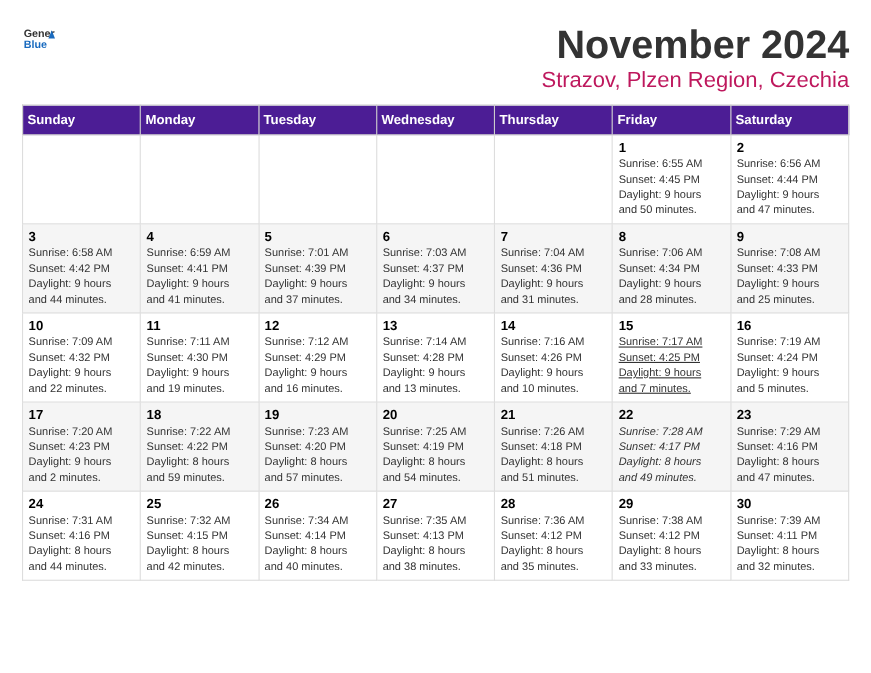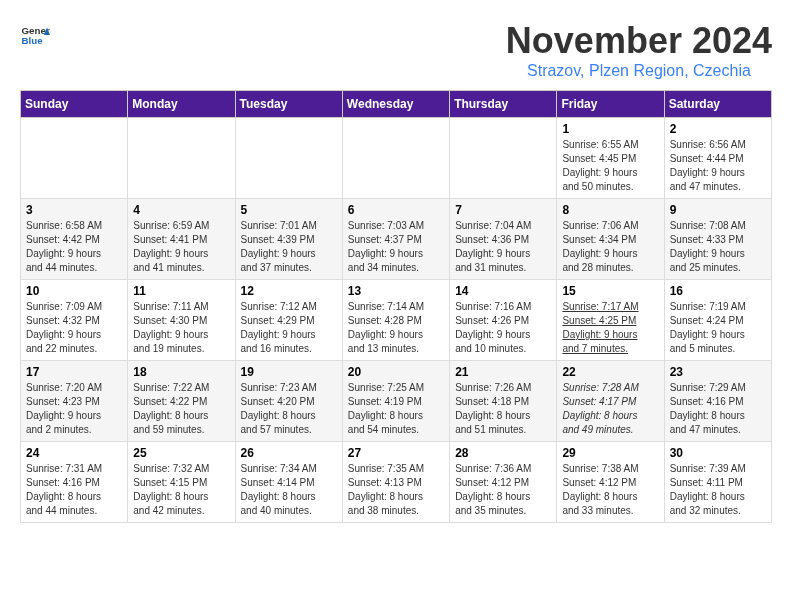--- a/index.html
+++ b/index.html
@@ -19,31 +19,31 @@
     .logo {
       display: flex;
       align-items: center;
       gap: 4px;
     }
     .logo-icon {
       width: 30px;
       height: 30px;
     }
     .title-area {
-      text-align: center;
+      text-align: right;
       margin-left: 28px;
     }
     .calendar-title {
       font-size: 36px;
       font-weight: bold;
       color: #333;
     }
     .calendar-subtitle {
-      font-size: 16px;
-      color: #3b82f6;
+      font-size: 20px;
+      color: #be185d;
     }
     table {
       width: 100%;
       border-collapse: collapse;
       font-size: 11px;
     }
     thead tr th {
       background-color: #4c1d95;
       color: #fff;
       padding: 6px 4px;

